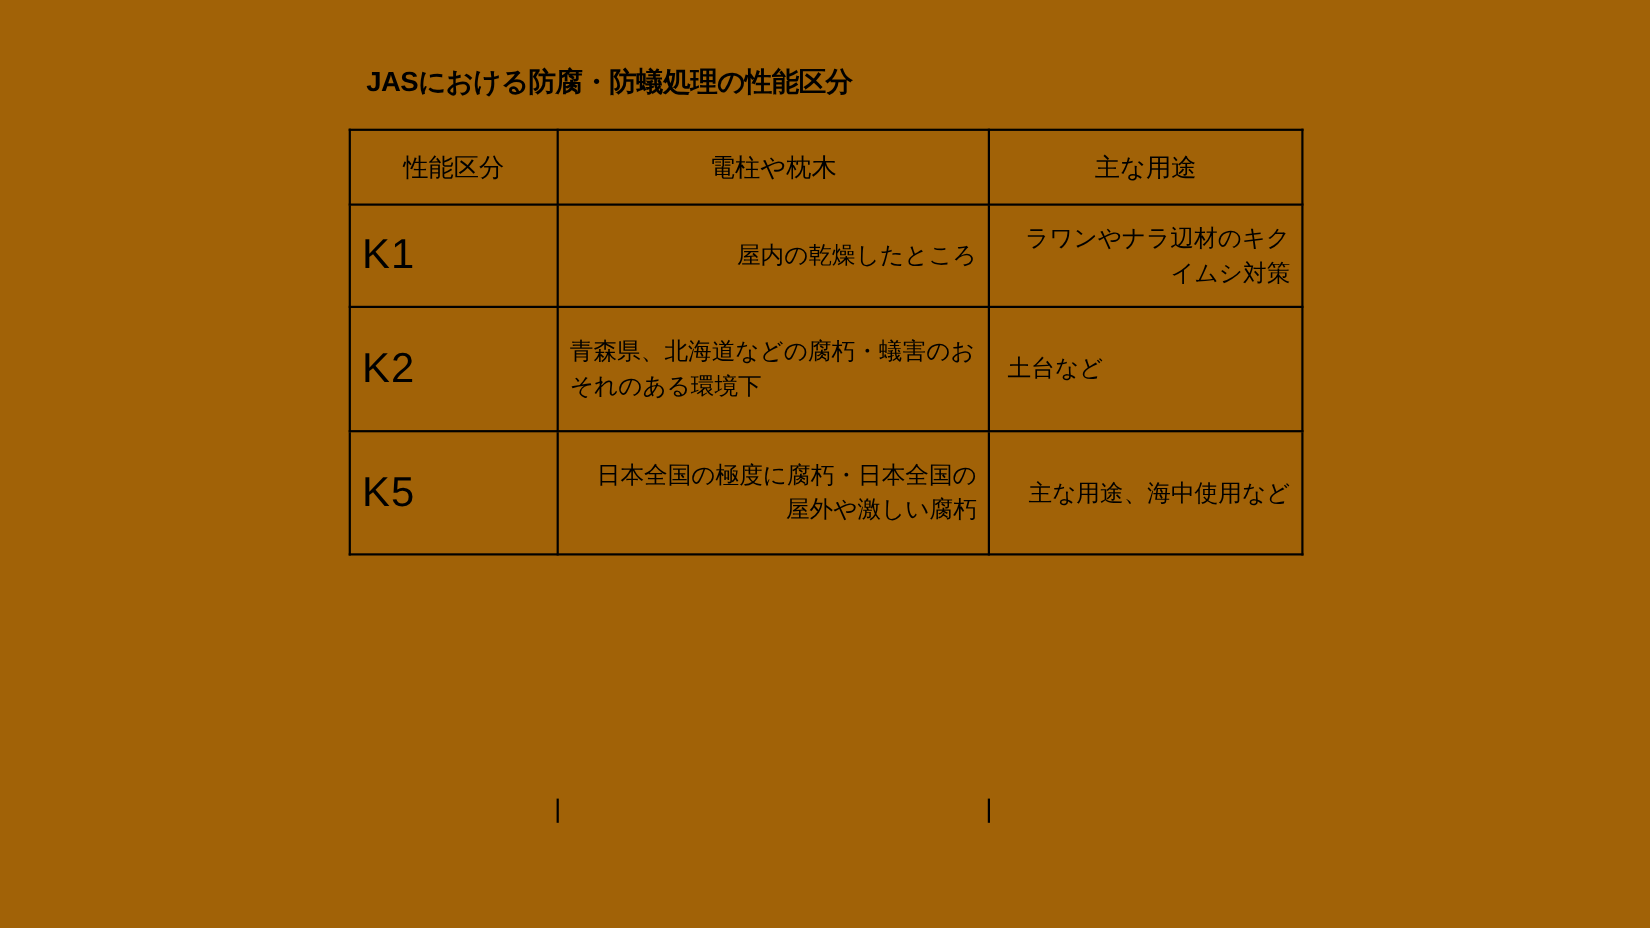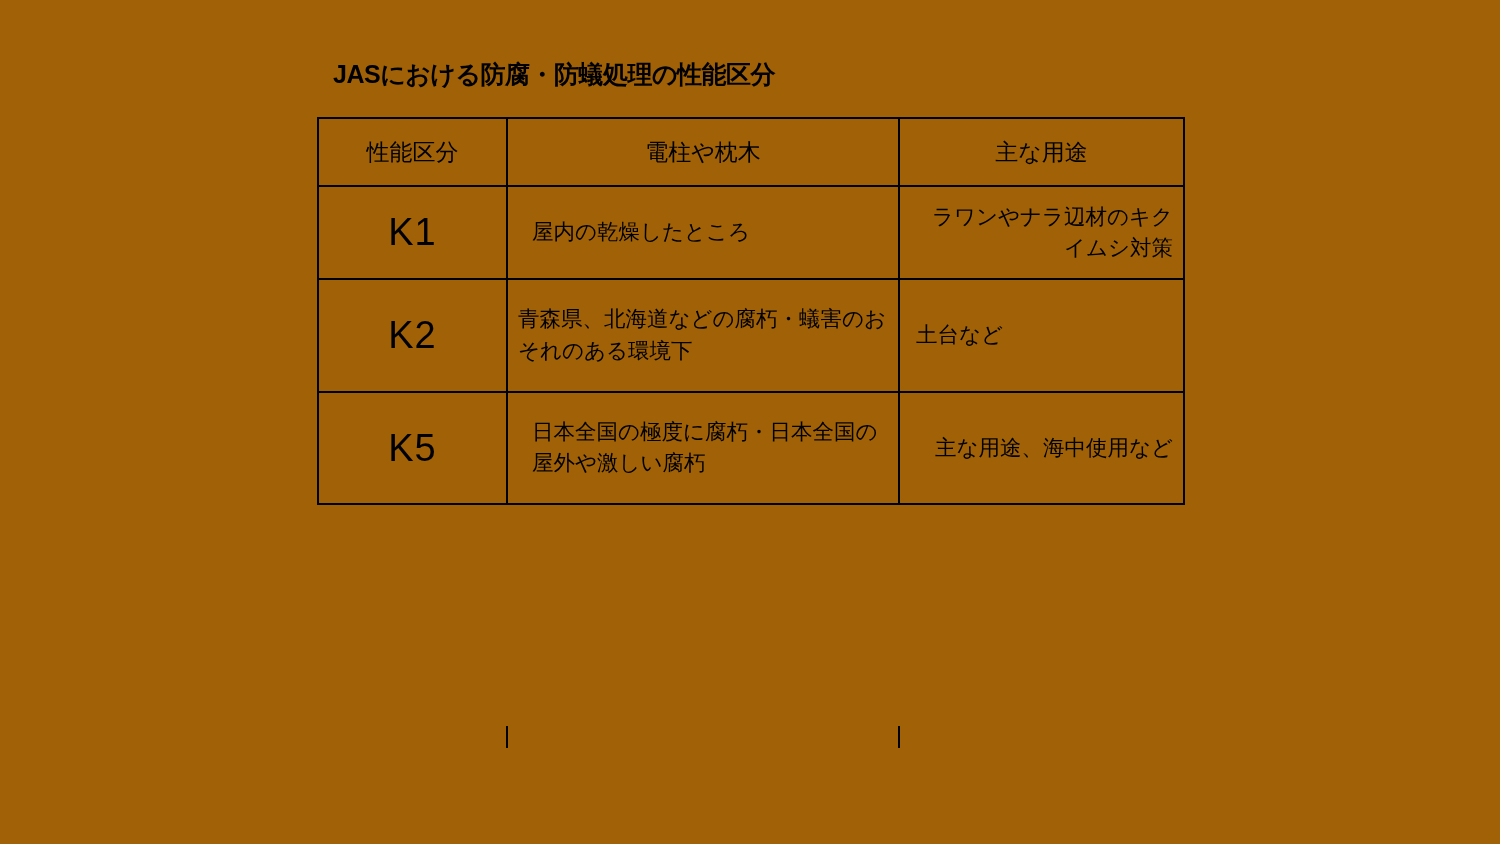--- a/index.html
+++ b/index.html
@@ -51,32 +51,32 @@
   col.c1 { width: 189px; }
   col.c2 { width: 392px; }
   col.c3 { width: 285px; }
 
   .hdr-cell {
     text-align: center;
     font-size: 23px;
     height: 58px;
   }
   .grade-cell {
-    text-align: center;
     font-size: 38px;
     letter-spacing: 1px;
   }
   .env-cell {
     text-align: left;
     font-size: 21.5px;
     line-height: 1.45;
     padding-left: 22px;
   }
   .env-cell.center-ish {
     padding-left: 24px;
+    text-align: right;
   }
   .use-cell {
     text-align: right;
     font-size: 21.5px;
     line-height: 1.4;
     padding-left: 14px;
   }
   .use-cell.centered {
     text-align: left;
     padding-left: 16px;

